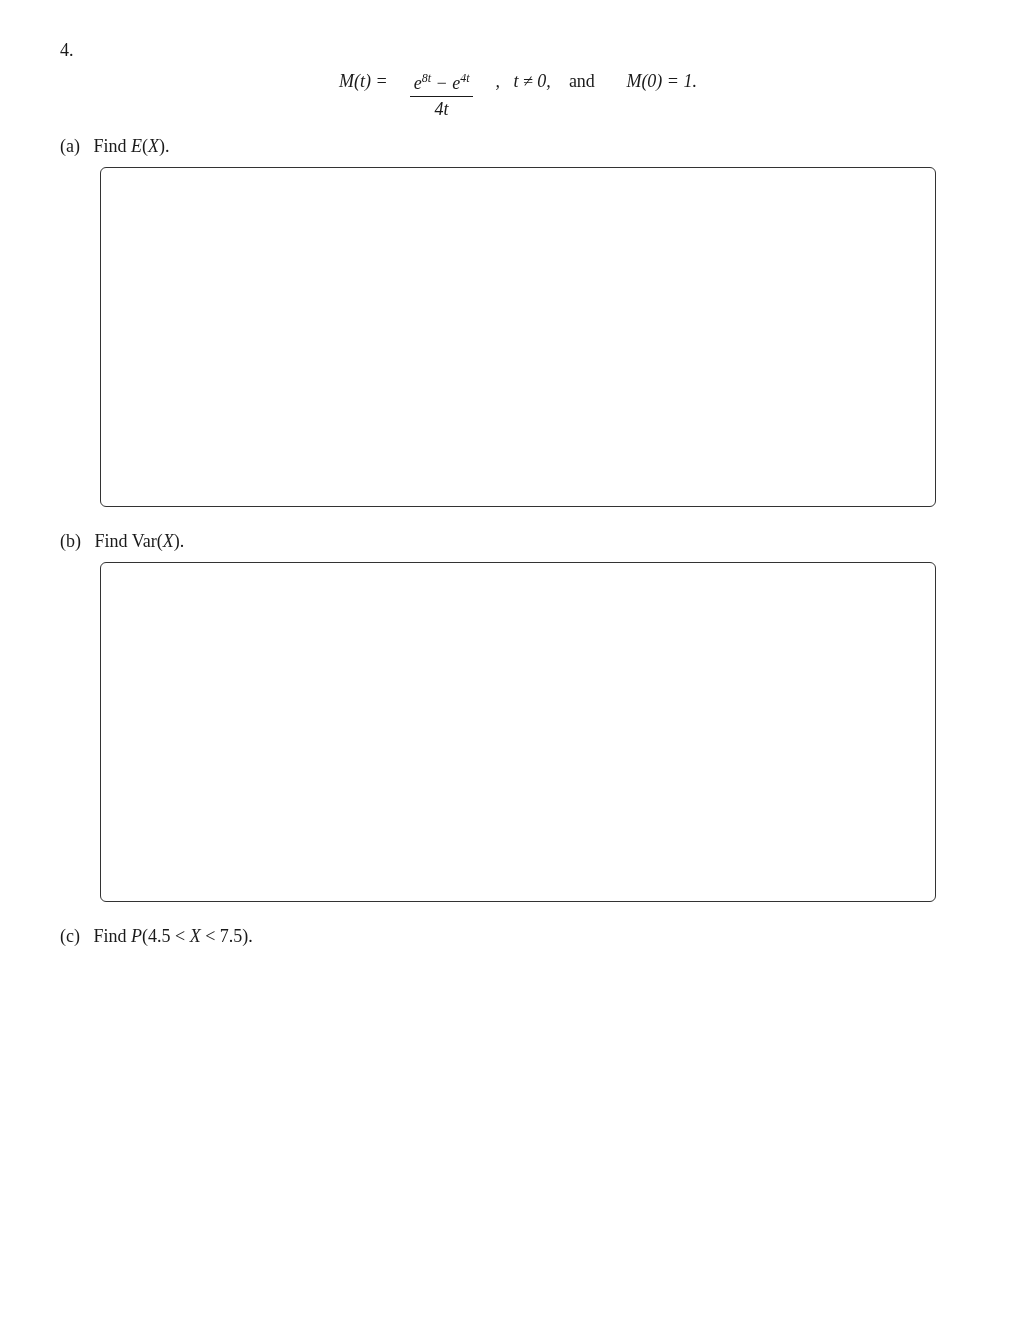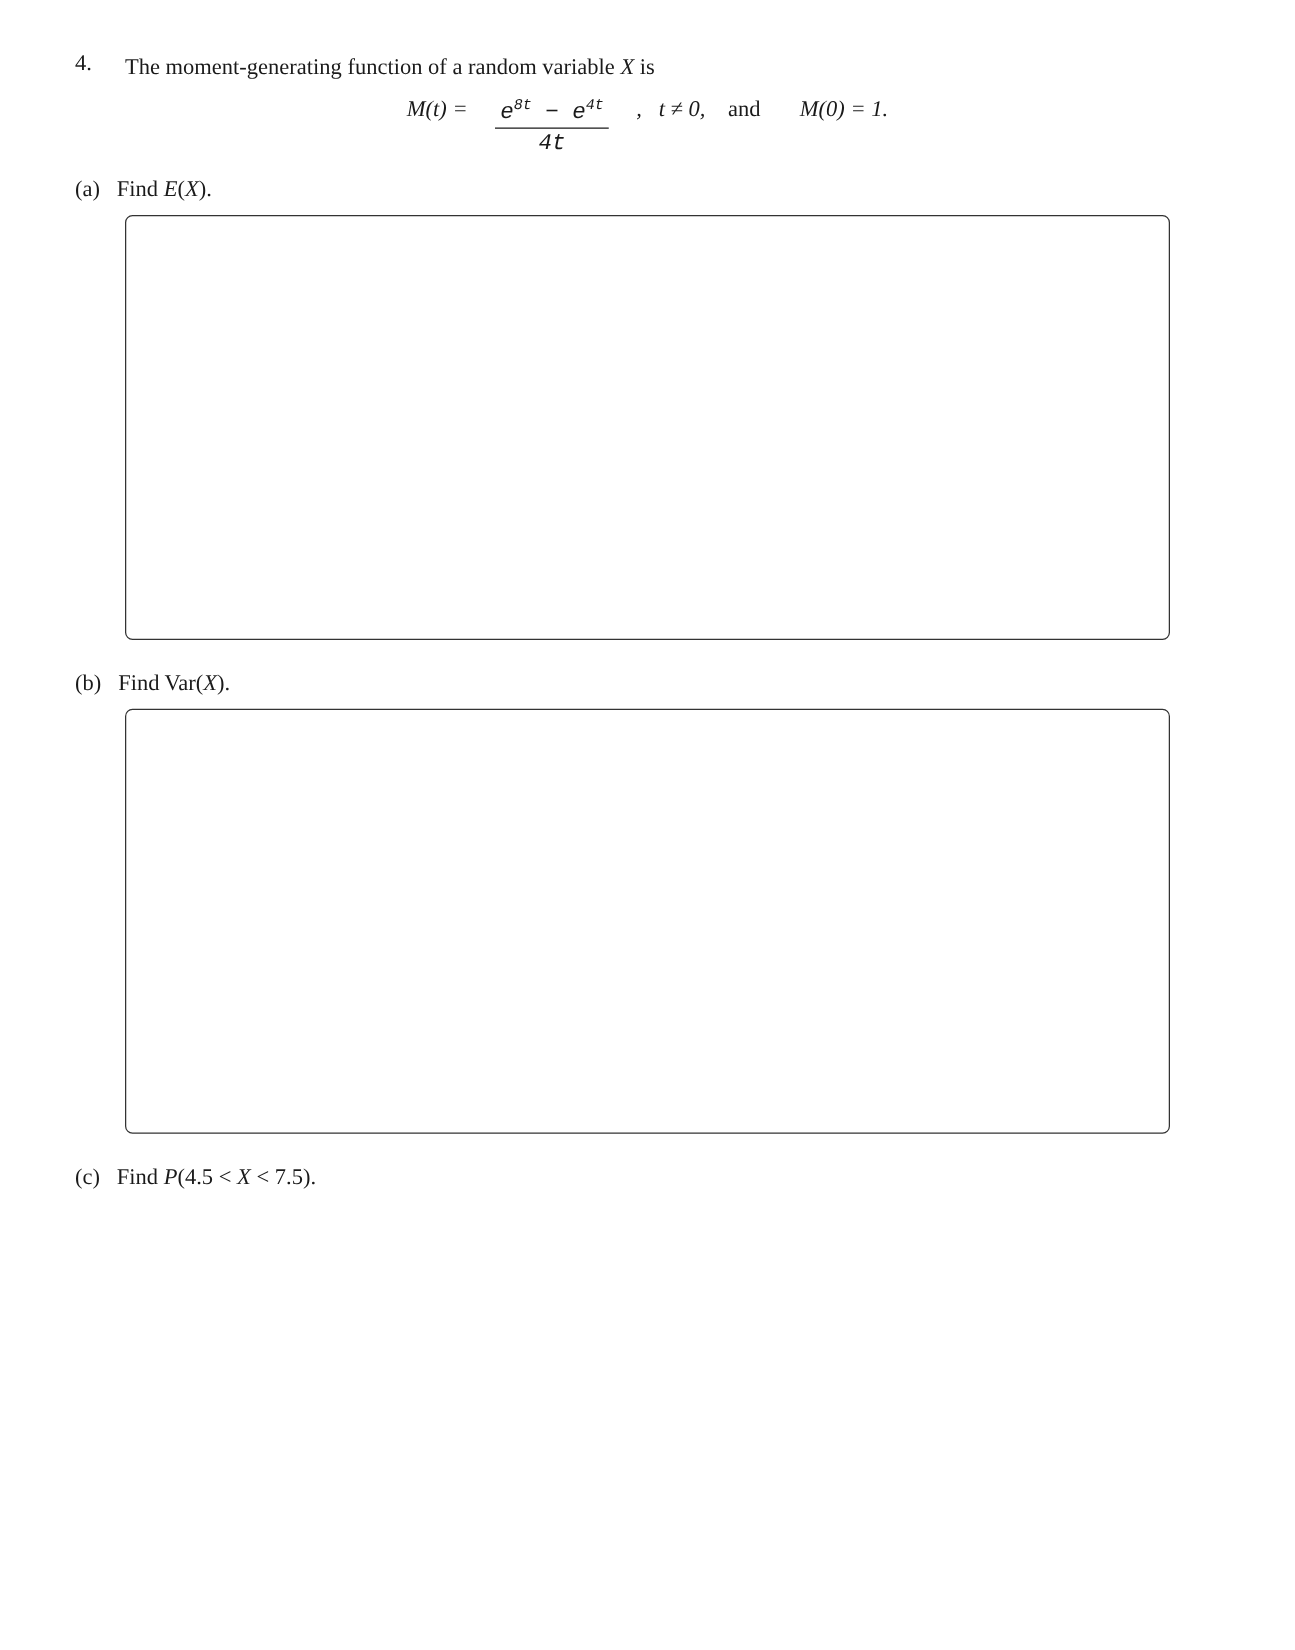--- a/index.html
+++ b/index.html
@@ -46,21 +46,20 @@
     .formula-lhs {
       font-style: italic;
     }
 
     .fraction {
       display: inline-flex;
       flex-direction: column;
       align-items: center;
       vertical-align: middle;
       margin: 0 4px;
-      font-family: Liberation Mono, monospace;
     }
 
     .fraction .numerator {
       border-bottom: 1.5px solid #1a1a1a;
       padding: 0 4px 2px 4px;
       font-style: italic;
     }
 
     .fraction .denominator {
       padding: 2px 4px 0 4px;
@@ -101,23 +100,20 @@
 
     .math-var {
       font-style: italic;
     }
   </style>
 </head>
 <body>
 
 <div class="question-header">
   <span class="question-number">4.</span>
-  <span class="question-text">
-    The moment-generating function of a random variable <span class="math-var">X</span> is
-  </span>
 </div>
 
 <div class="formula-block">
   <span class="formula-lhs"><span class="math-var">M</span>(<span class="math-var">t</span>) =</span>
   <span class="fraction">
     <span class="numerator"><span class="math-var">e</span><sup>8<span class="math-var">t</span></sup> − <span class="math-var">e</span><sup>4<span class="math-var">t</span></sup></span>
     <span class="denominator">4<span class="math-var">t</span></span>
   </span>
   <span class="formula-condition">,&nbsp;&nbsp; <span class="math-var">t</span> ≠ 0,</span>
   <span>and</span>

